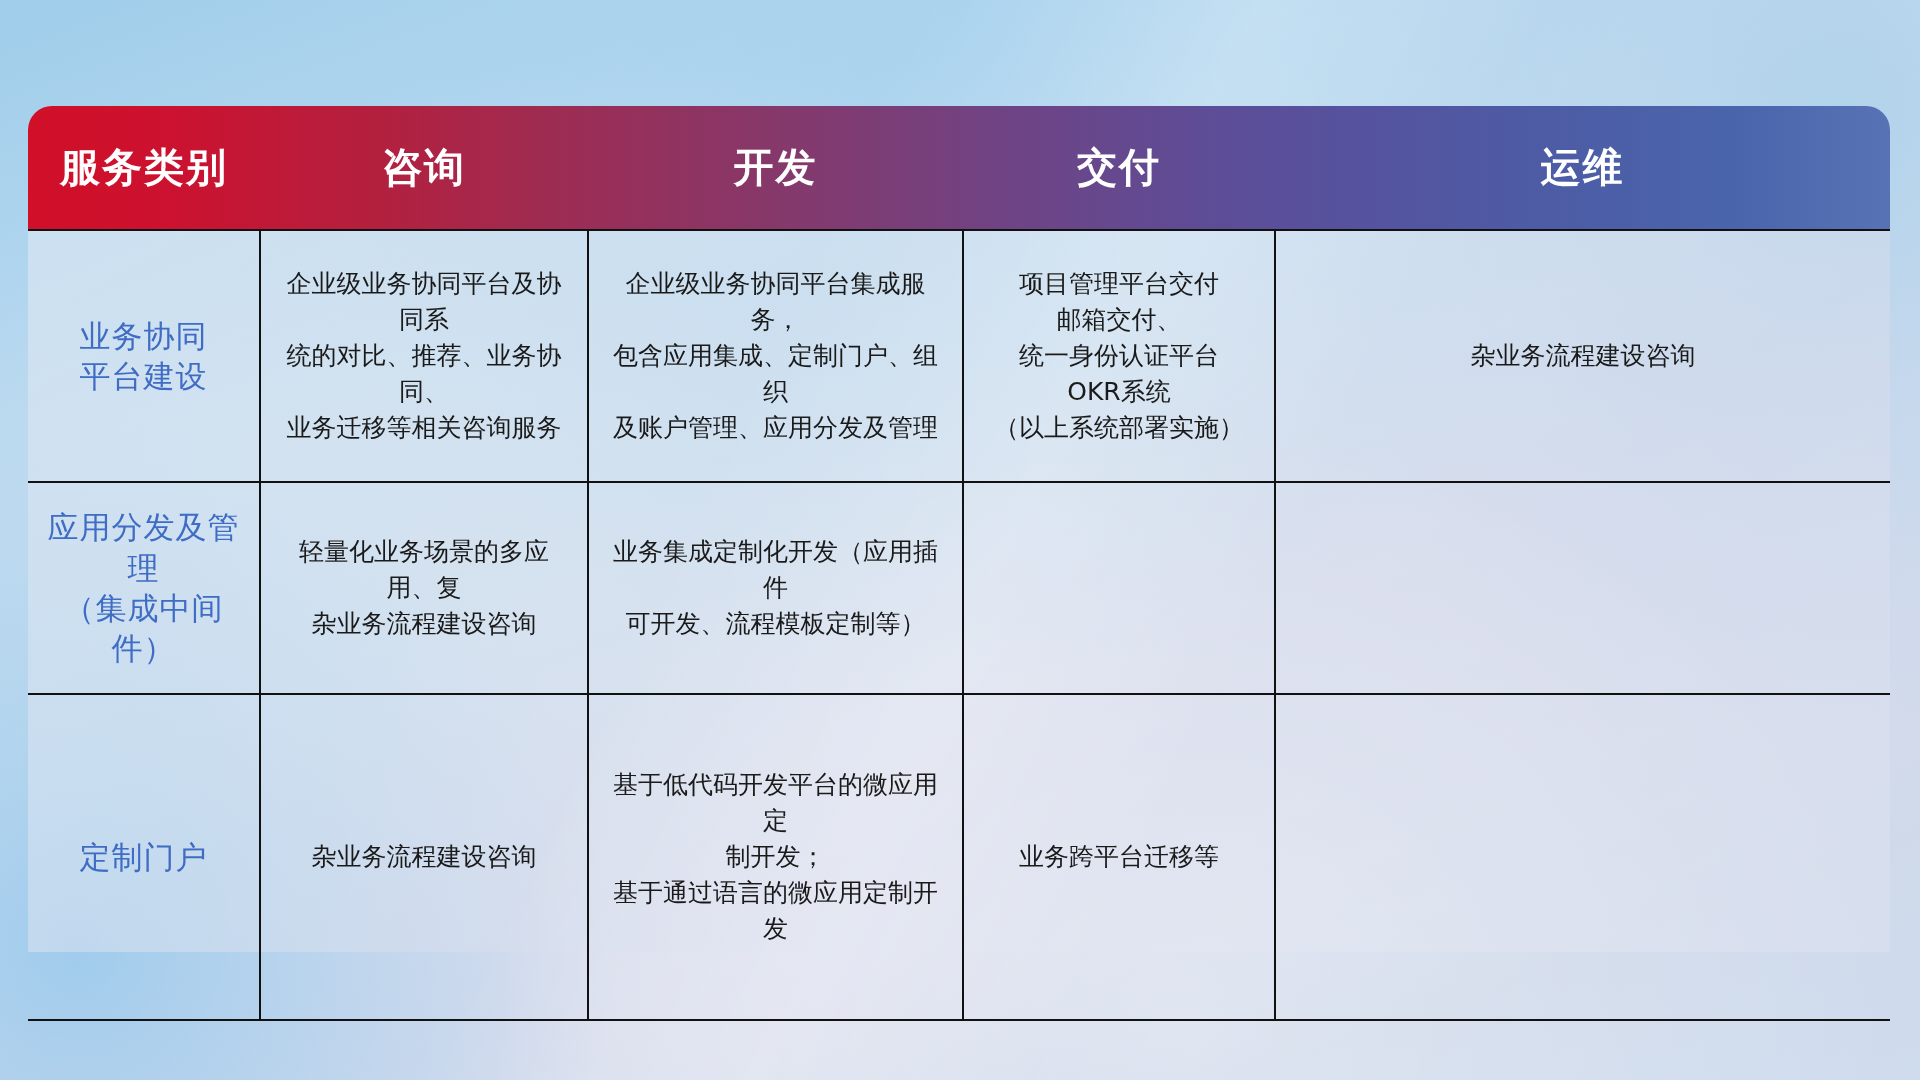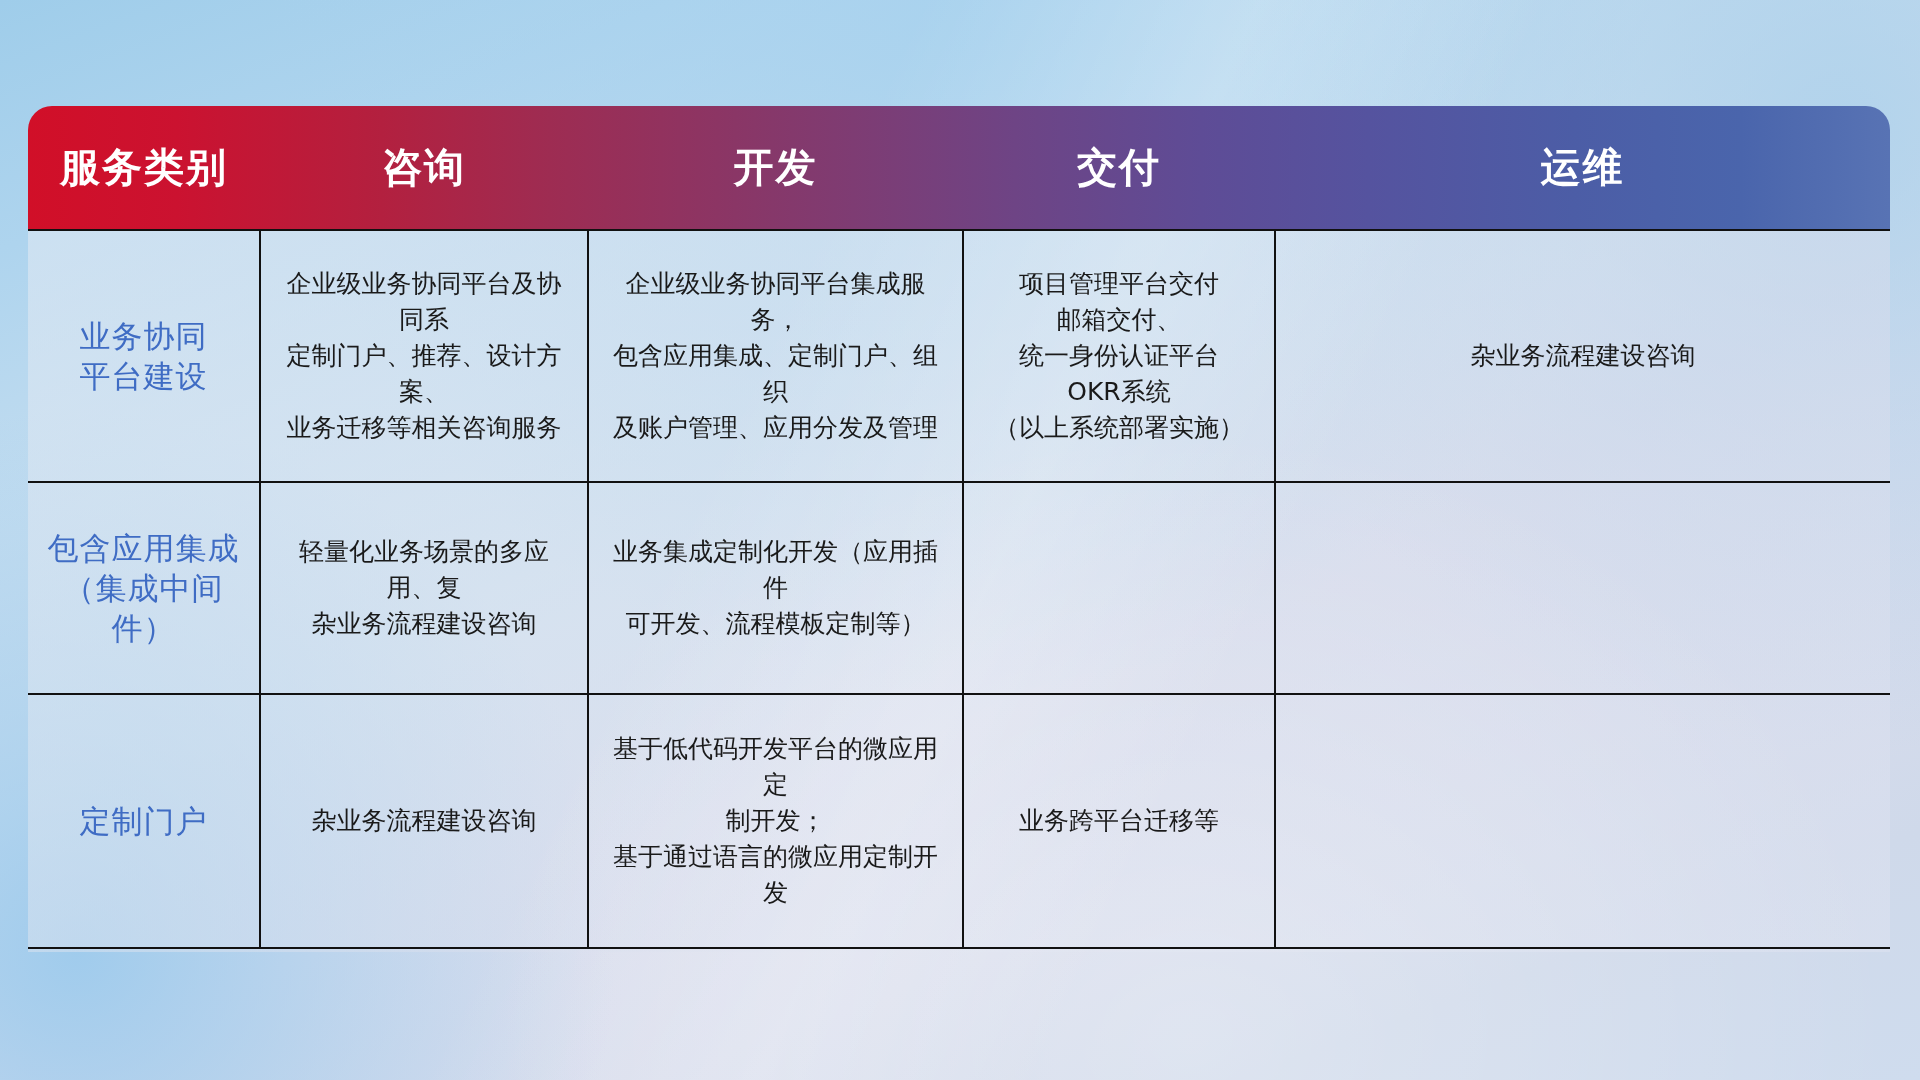--- a/index.html
+++ b/index.html
@@ -107,21 +107,21 @@
   tbody td.cat {
     font-size:31px;
     font-weight:normal;
     color:#3f6cc4;
     line-height:1.3;
     letter-spacing:1px;
   }
 
   tr.r1 td { height:252px; }
   tr.r2 td { height:212px; }
-  tr.r3 td { height:254px; }
+  tr.r3 td { height:326px; }
 
   
   #body-sheet {
     position:absolute;
     left:0; top:124px;
     width:1862px; height:722px;
     background:linear-gradient(150deg,
       rgba(222,232,243,0.62) 0%,
       rgba(216,227,240,0.58) 34%,
       rgba(214,220,236,0.55) 62%,
@@ -159,35 +159,35 @@
           <th>运维</th>
         </tr>
       </thead>
 
       <tbody>
 
         <tr class="r1">
           <td class="cat vsep nowrap-block">业务协同
 平台建设</td>
           <td class="vsep nowrap-block">企业级业务协同平台及协同系
-定制门户、推荐、设计方案、
+统的对比、推荐、业务协同、
 业务迁移等相关咨询服务</td>
           <td class="vsep nowrap-block">企业级业务协同平台集成服务，
 包含应用集成、定制门户、组织
 及账户管理、应用分发及管理</td>
           <td class="vsep nowrap-block">项目管理平台交付
 邮箱交付、
 统一身份认证平台
 OKR系统
 （以上系统部署实施）</td>
           <td class="nowrap-block">杂业务流程建设咨询</td>
         </tr>
 
         <tr class="r2">
-          <td class="cat vsep nowrap-block">包含应用集成
+          <td class="cat vsep nowrap-block">应用分发及管理
 （集成中间件）</td>
           <td class="vsep nowrap-block">轻量化业务场景的多应用、复
 杂业务流程建设咨询</td>
           <td class="vsep nowrap-block">业务集成定制化开发（应用插件
 可开发、流程模板定制等）</td>
           <td class="vsep nowrap-block"></td>
           <td class="nowrap-block"></td>
         </tr>
 
         <tr class="r3">

